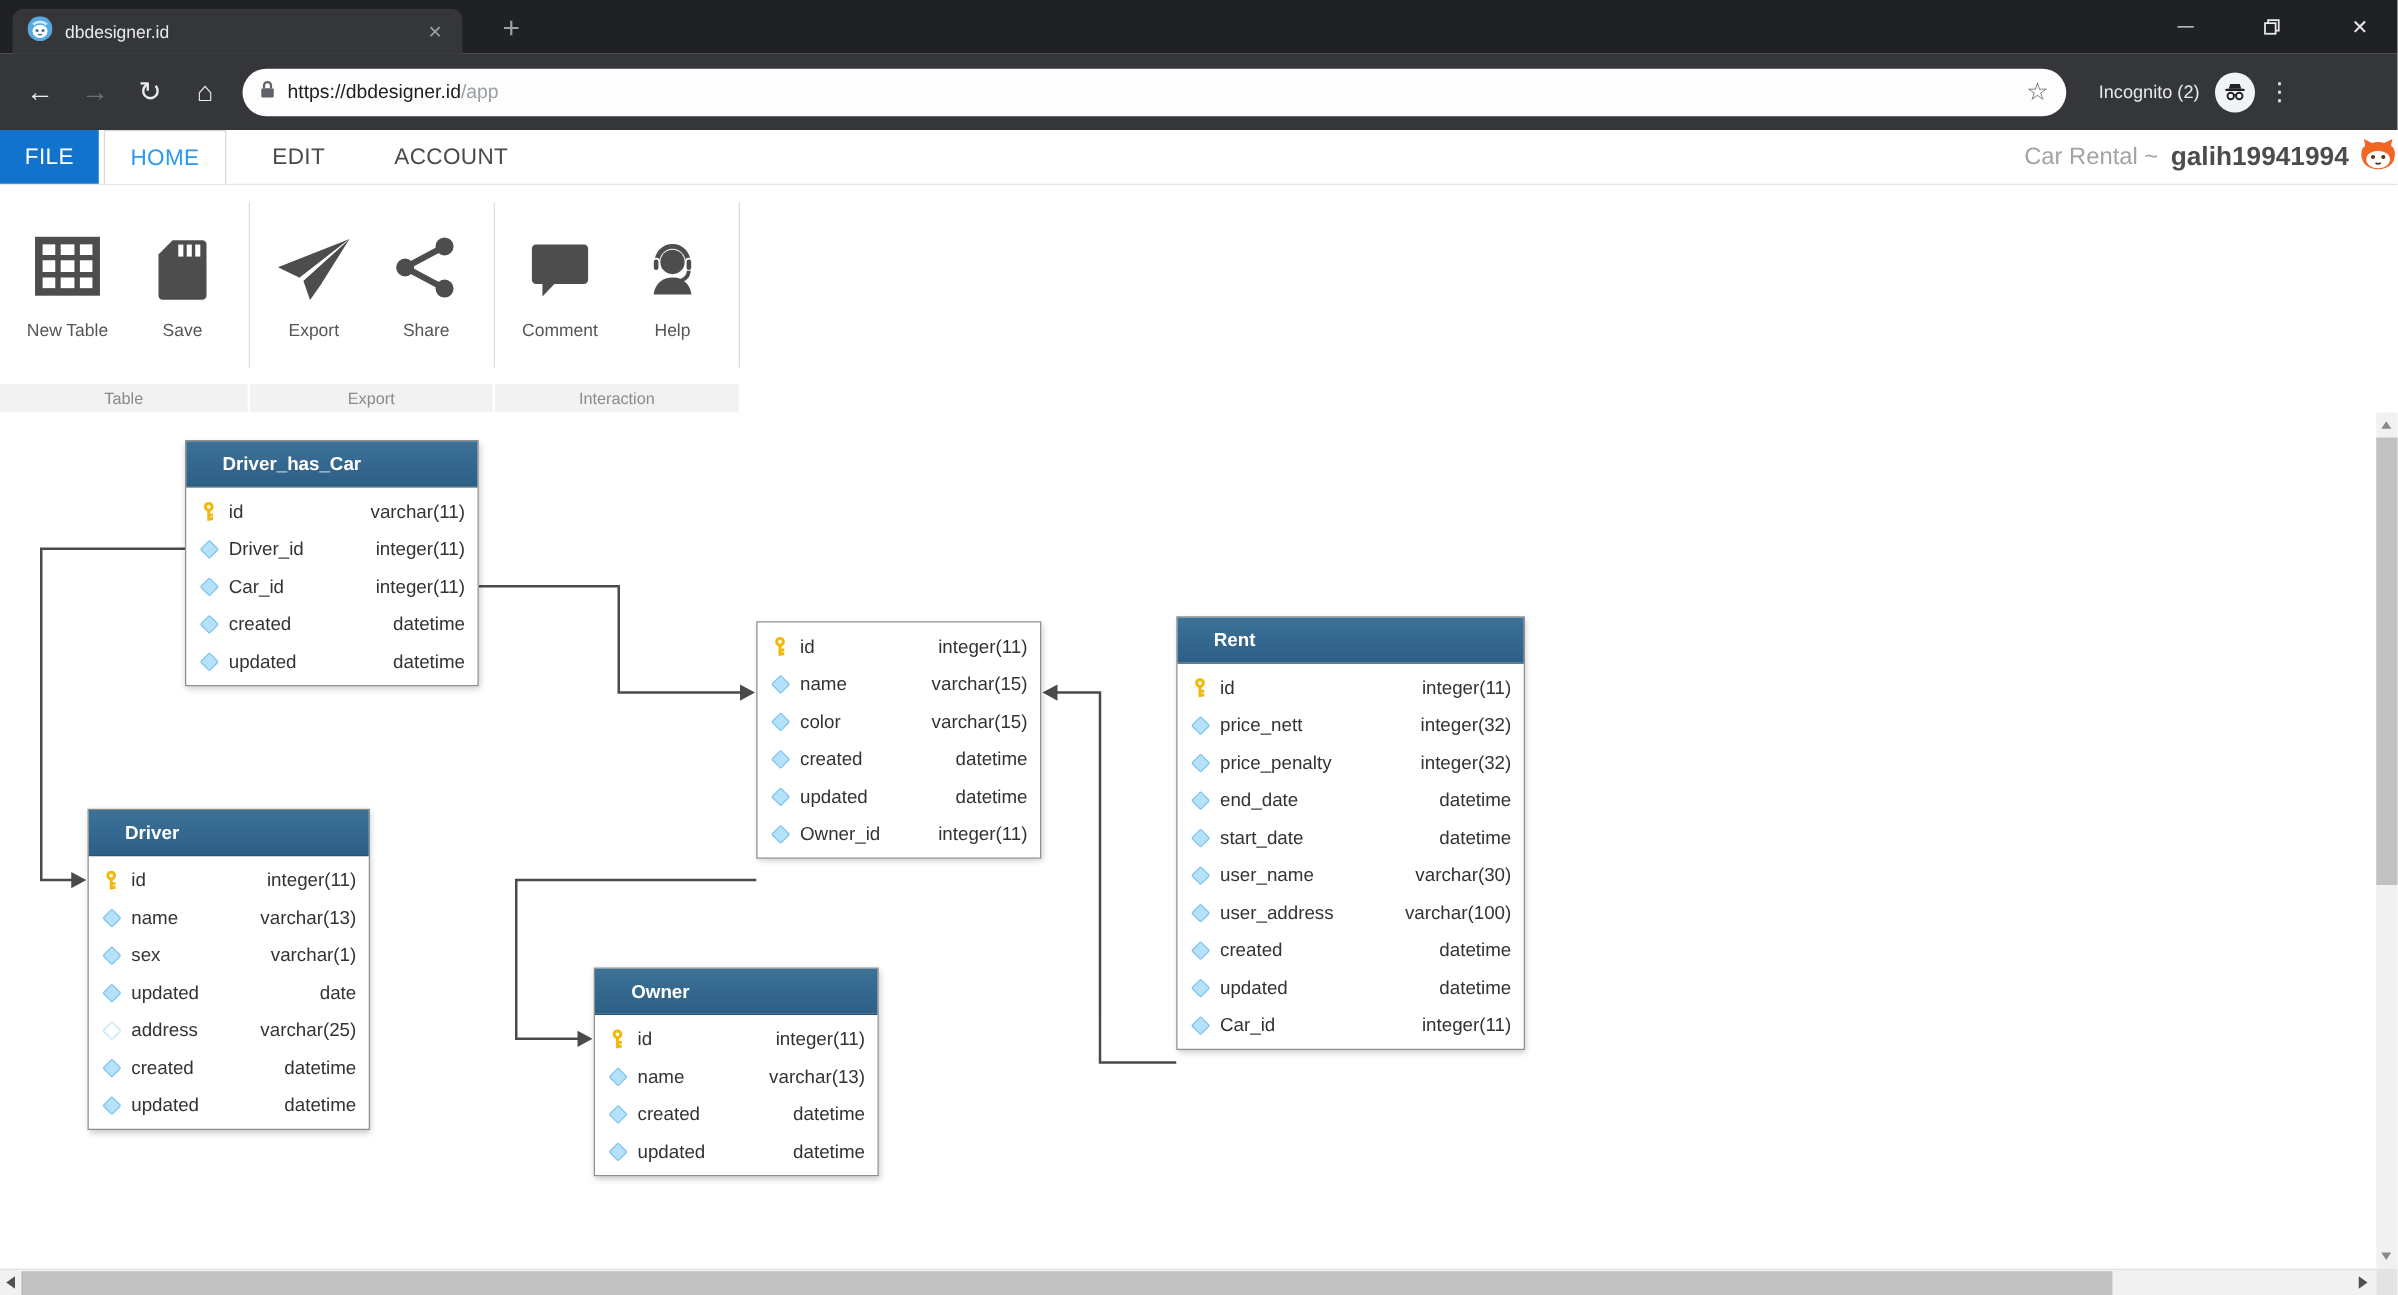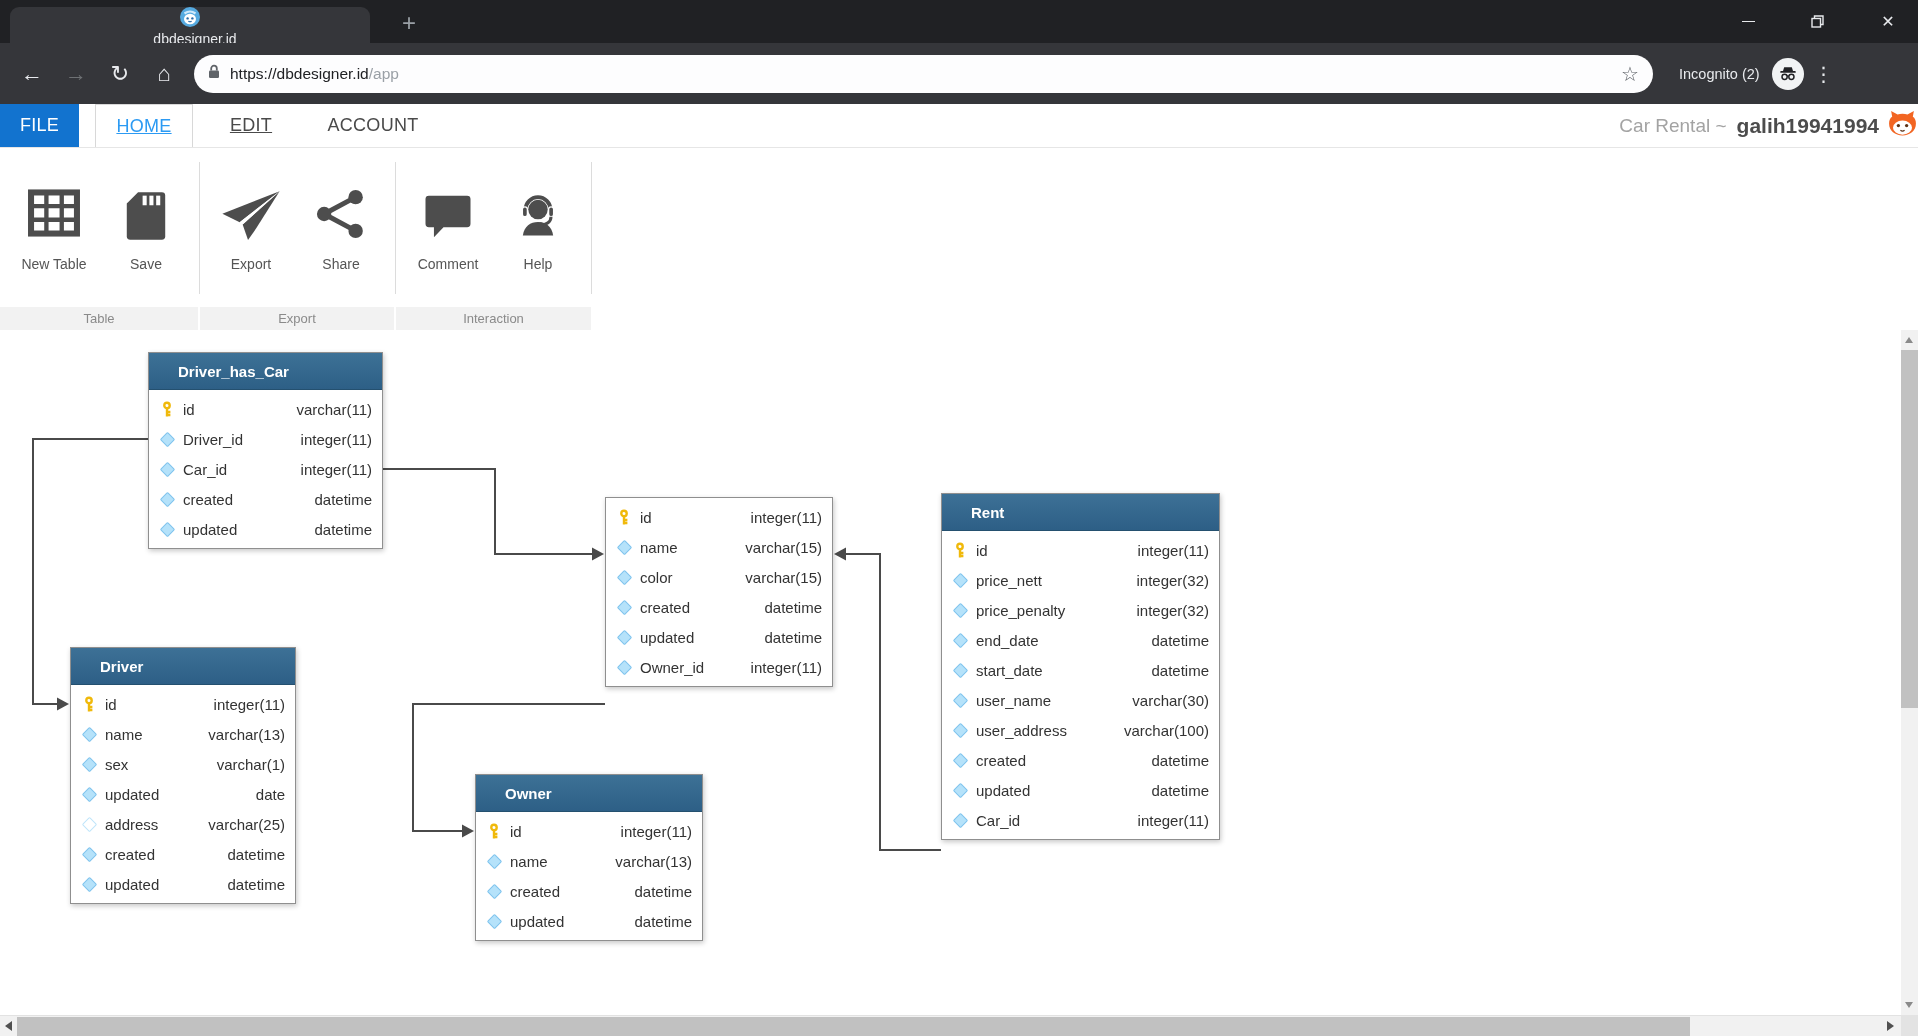--- a/index.html
+++ b/index.html
@@ -2,21 +2,21 @@
 <html><head>
 <meta charset="utf-8">
 <style>
   * { margin:0; padding:0; box-sizing:border-box; }
   html,body { width:1918px; height:1036px; overflow:hidden; background:#fff;
     font-family:"Liberation Sans","DejaVu Sans",sans-serif; }
 
   
   #titlebar { position:absolute; left:0; top:0; width:1918px; height:43px; background:#202124; }
   #tab { position:absolute; left:10px; top:7px; width:360px; height:36px; background:#35363a;
-    border-radius:9px 9px 0 0; display:flex; align-items:center; padding:0 12px;flex-direction:column; }
+    border-radius:9px 9px 0 0; display:flex; align-items:center; padding:0 12px; }
   #tab-title { color:#e8eaed; font-size:14px; margin-left:10px; flex:1; }
   #tab-close { color:#9aa0a6; font-size:14px; cursor:pointer; padding:0 4px; }
   #newtab-btn { position:absolute; left:392px; top:9px; width:34px; height:30px; color:#9aa0a6;
     font-size:24px; text-align:center; line-height:28px; }
   .winbtn { position:absolute; top:0; width:62px; height:43px; display:flex; align-items:center; justify-content:center; }
   #win-min { left:1717px; } #win-max { left:1786px; } #win-close { left:1857px; }
   #win-min span { display:block; width:13px; height:0; border-top:1.6px solid #e8eaed; }
   #win-close span { color:#e8eaed; font-size:16px; }
 
   #toolbar { position:absolute; left:0; top:43px; width:1918px; height:61px; background:#35363a;
@@ -33,23 +33,23 @@
   #incog-avatar { width:32px; height:32px; border-radius:50%; background:#f1f3f4; margin-left:12px;
     display:flex; align-items:center; justify-content:center; }
   #kebab { color:#e8eaed; font-size:20px; width:40px; text-align:center; }
 
   
   #menubar { position:absolute; left:0; top:104px; width:1918px; height:44px; background:#fff;
     border-bottom:1px solid #e6e6e6; display:flex; }
   .menu-item { height:100%; display:flex; align-items:center; justify-content:center;
     font-size:18px; letter-spacing:.3px; color:#4a4a4a; }
   #mi-file { width:79px; background:#1273cf; color:#fff; }
-  #mi-home { width:98px; margin-left:16px; color:#2b9af3; background:#fff;
-    border:1px solid #d8d8d8; border-bottom:none;text-decoration:underline; }
-  #mi-edit { width:96px; margin-left:10px;text-decoration:underline; }
+  #mi-home { width:98px; margin-left:4px; color:#2b9af3; background:#fff;
+    border:1px solid #d8d8d8; border-bottom:none; }
+  #mi-edit { width:96px; margin-left:10px; }
   #mi-account { width:120px; margin-left:14px; }
   #mb-right { margin-left:auto; display:flex; align-items:center; }
   #project-title { font-size:19px; color:#a3a3a3; }
   #username { font-size:21px; font-weight:bold; color:#4c4c4c; margin-left:10px; }
   #cat-icon { margin-left:8px; }
 
   
   #ribbon { position:absolute; left:0; top:148px; width:1918px; height:159px; background:#fff; }
   .rb-btn { position:absolute; top:14px; width:86px; height:134px; display:flex; flex-direction:column;
     align-items:center; }

